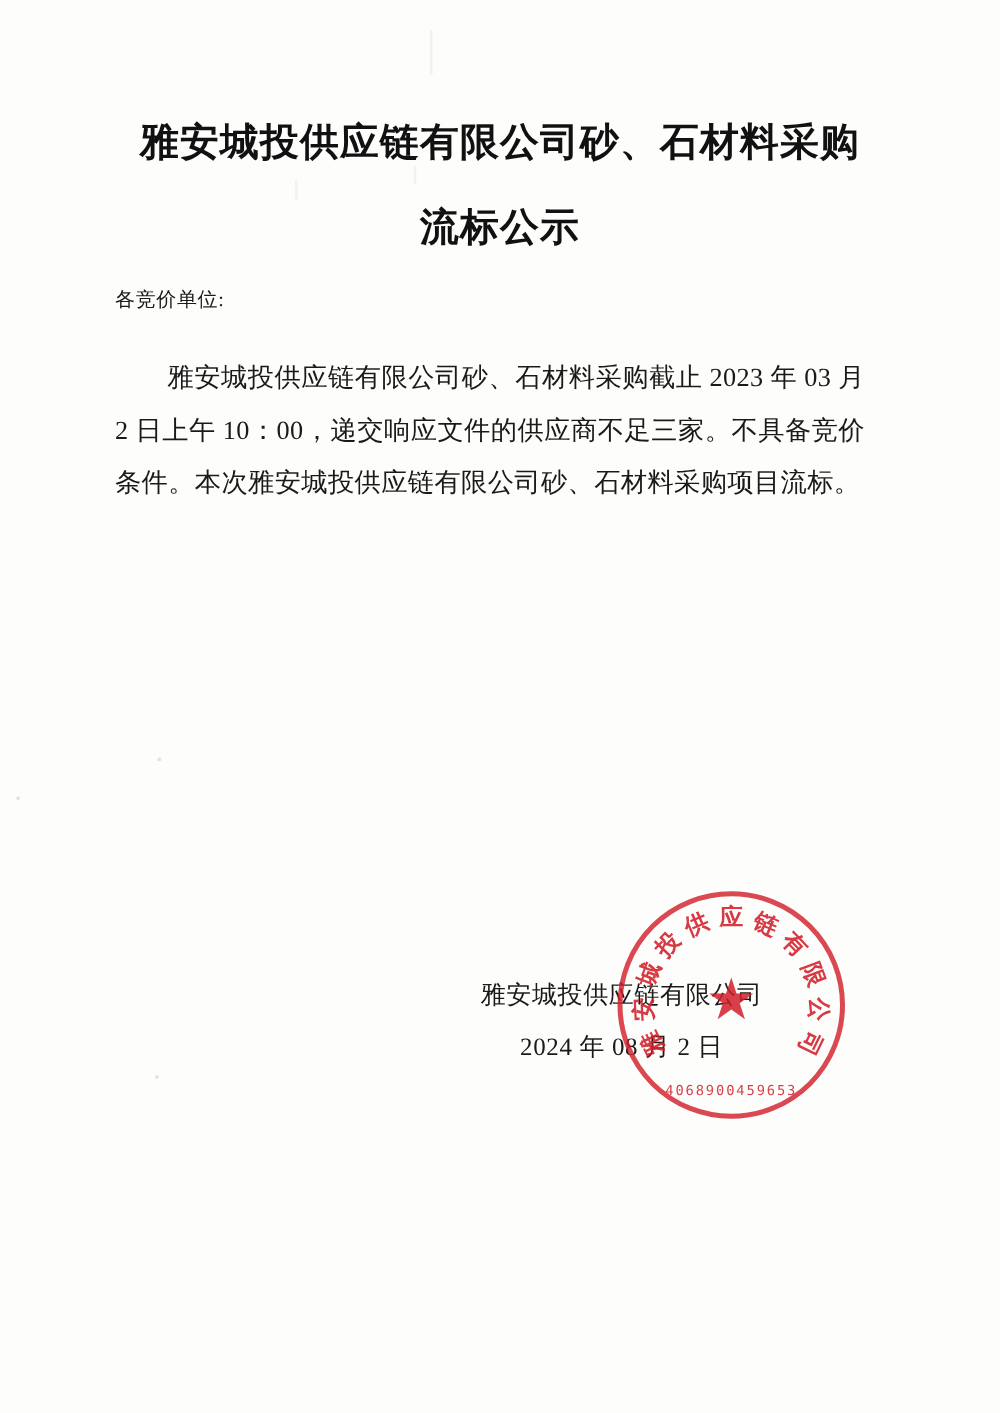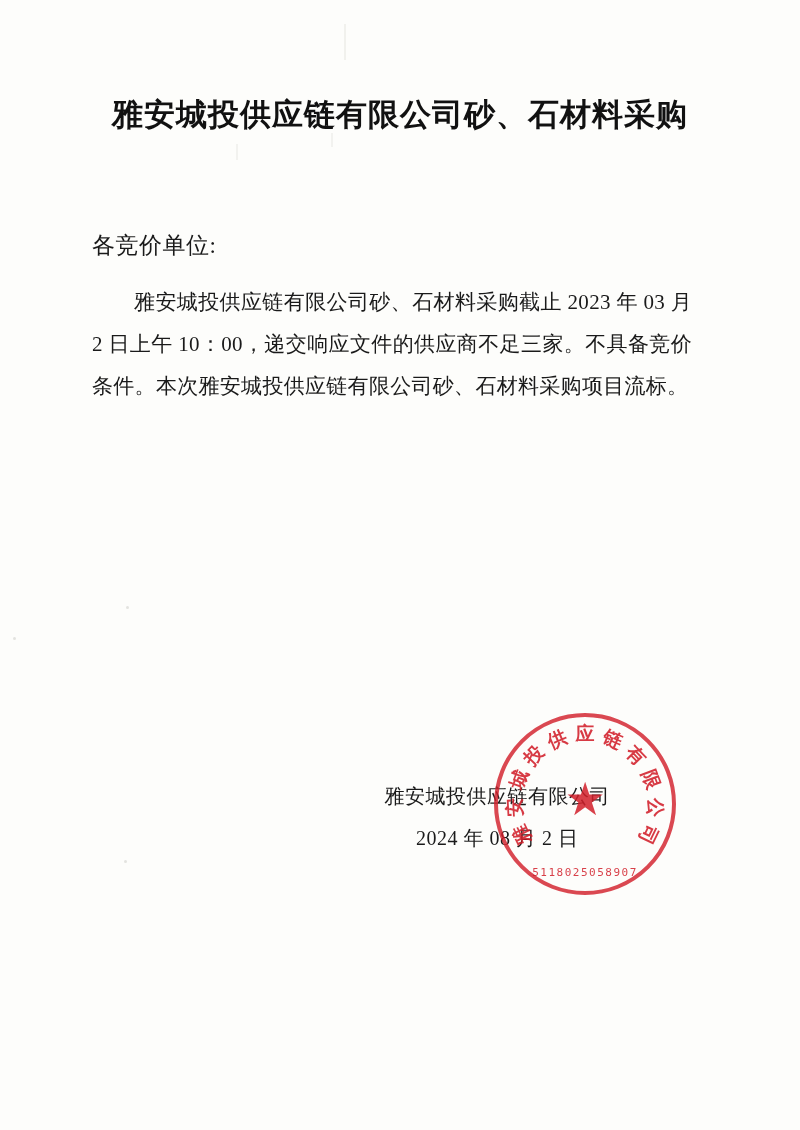--- a/index.html
+++ b/index.html
@@ -52,21 +52,21 @@
     color: #111;
   }
   .title .line2 {
     display: block;
   }
 
   .salutation {
     position: absolute;
     left: 92px;
     top: 230px;
-    font-size: 23px;
+    font-size: 16px;
     letter-spacing: .5px;
   }
 
   .para {
     position: absolute;
     left: 92px;
     width: 600px;
     font-size: 21px;
     line-height: 42px;
     text-indent: 42px;
@@ -151,20 +151,21 @@
   <div class="scan-speck" style="left:124px;top:860px;width:3px;height:3px;"></div>
   <div class="scan-speck" style="left:13px;top:637px;width:3px;height:3px;"></div>
   <div class="scan-speck" style="left:344px;top:24px;width:2px;height:36px;border-radius:0;opacity:.35;"></div>
   <div class="scan-speck" style="left:236px;top:144px;width:2px;height:16px;border-radius:0;opacity:.3;"></div>
   <div class="scan-speck" style="left:331px;top:133px;width:2px;height:14px;border-radius:0;opacity:.3;"></div>
 
   <div class="doc-body">
 
     <div class="title">
       <span>雅安城投供应链有限公司砂、石材料采购</span>
+      <span class="line2">流标公示</span>
     </div>
 
     <div class="salutation">各竞价单位:</div>
 
     <div class="para p1">雅安城投供应链有限公司砂、石材料采购截止 2023 年 03 月 2 日上午 10：00，递交响应文件的供应商不足三家。不具备竞价条件。本次雅安城投供应链有限公司砂、石材料采购项目流标。</div>
 
     <div class="sign-block">
       <div class="sign-line">雅安城投供应链有限公司</div>
       <div class="sign-line">2024 年 08 月 2 日</div>
     </div>
@@ -178,17 +179,17 @@
           <span style="transform: translate(-50.692px, -48.2734px) rotate(-46.4deg) translate(-50%, -50%);">投</span>
           <span style="transform: translate(-27.5759px, -64.3395px) rotate(-23.2deg) translate(-50%, -50%);">供</span>
           <span style="transform: translate(4.28626e-15px, -70px) rotate(0deg) translate(-50%, -50%);">应</span>
           <span style="transform: translate(27.5759px, -64.3395px) rotate(23.2deg) translate(-50%, -50%);">链</span>
           <span style="transform: translate(50.692px, -48.2734px) rotate(46.4deg) translate(-50%, -50%);">有</span>
           <span style="transform: translate(65.6097px, -24.4px) rotate(69.6deg) translate(-50%, -50%);">限</span>
           <span style="transform: translate(69.9164px, 3.41948px) rotate(92.8deg) translate(-50%, -50%);">公</span>
           <span style="transform: translate(62.9156px, 30.686px) rotate(116deg) translate(-50%, -50%);">司</span>
         </div>
       <div class="star">★</div>
-      <div class="seal-number">5118025058907</div>
+      <div class="seal-number">4068900459653</div>
     </div>
 
   </div>
 </div>
 
 </body></html>

